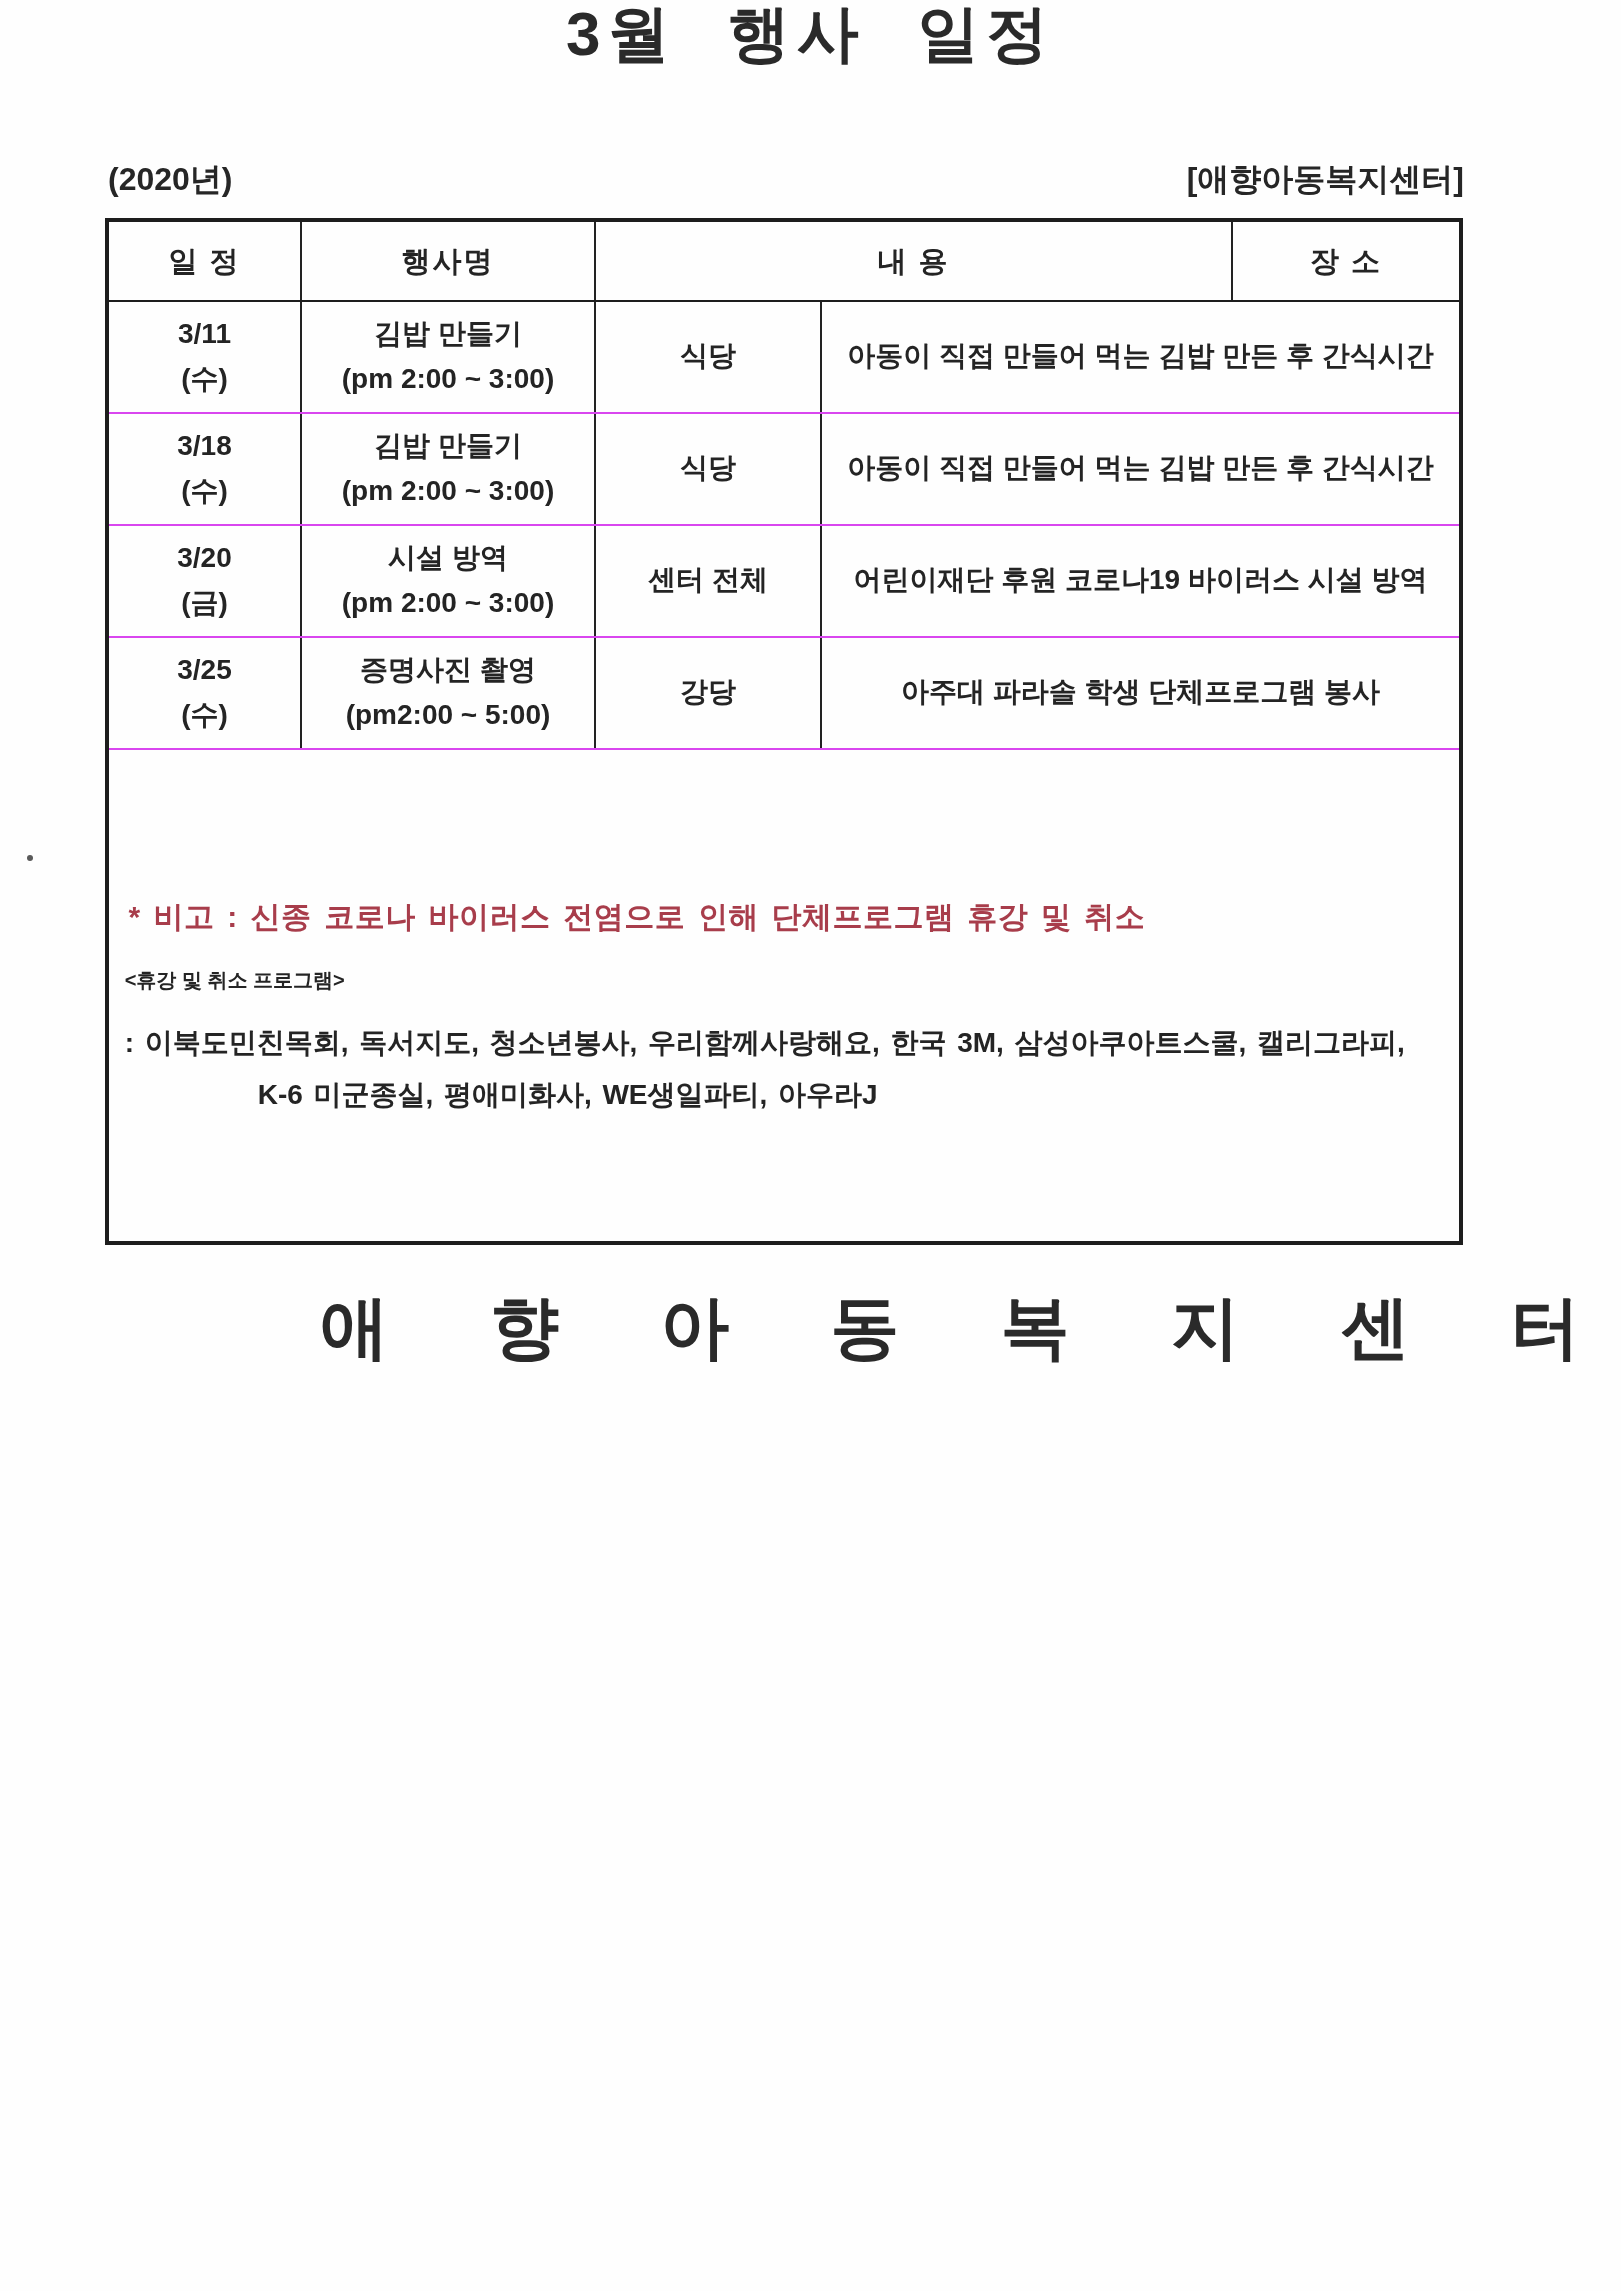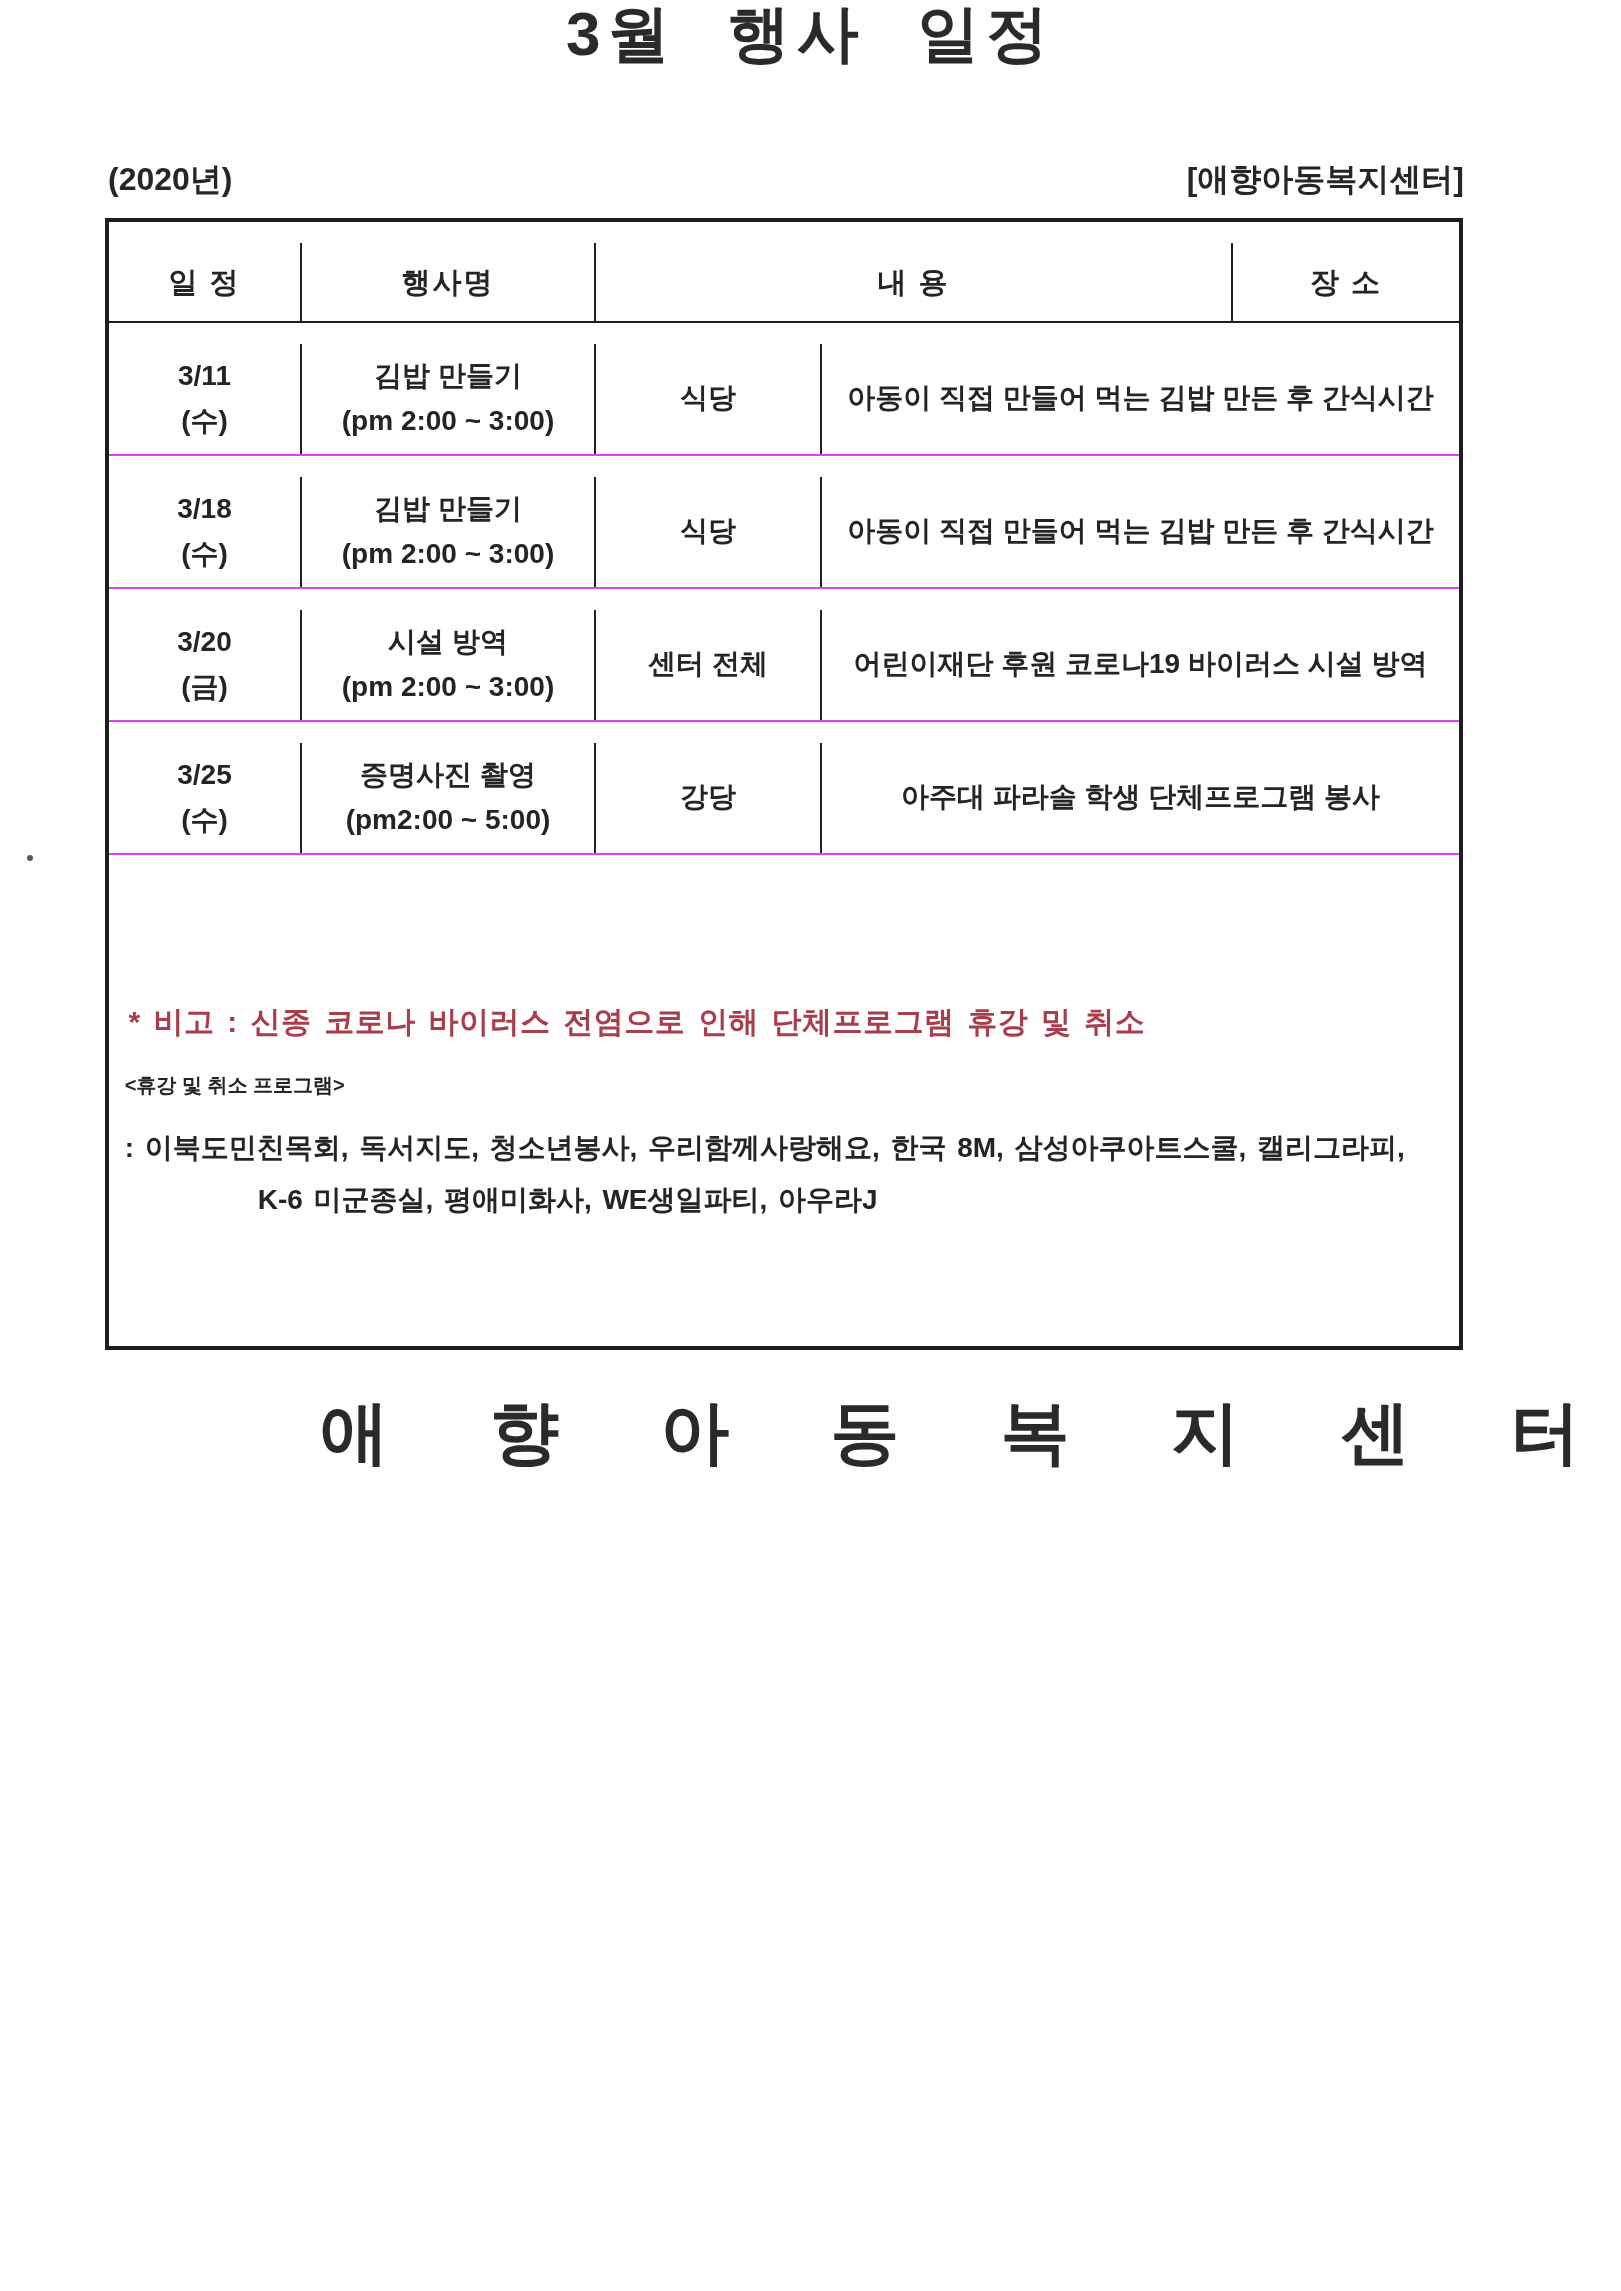--- a/index.html
+++ b/index.html
@@ -45,21 +45,20 @@
     border-right: 2px solid #222222;
     display: flex;
     flex-direction: column;
     align-items: center;
     justify-content: center;
     text-align: left;
     font-size: 28px;
     font-weight: 600;
     line-height: 1.6;
     color: #242424;
-    margin-top: 21px;
   }
   .c:last-child { border-right: none; }
   .c1 { width: 193px; }
   .c2 { width: 294px; }
   .c3 { width: 226px; }
   .c4 { flex: 1; }
   .t-header .c { font-size: 29px; font-weight: 700; height: 78px; letter-spacing: 2px; }
   .t-body .c { min-height: 110px; }
   .t-footer {
     box-sizing: border-box;
@@ -179,21 +178,21 @@
         <div>증명사진 촬영</div>
         <div>(pm2:00 ~ 5:00)</div>
       </div>
       <div class="c c3">강당</div>
       <div class="c c4">아주대 파라솔 학생 단체프로그램 봉사</div>
     </div>
 
     <div class="t-footer">
       <p class="remark" style="color: rgb(168, 61, 75);">* 비고 : 신종 코로나 바이러스 전염으로 인해 단체프로그램 휴강 및 취소</p>
       <p class="subhead">&lt;휴강 및 취소 프로그램&gt;</p>
-      <p class="programs"> : 이북도민친목회, 독서지도, 청소년봉사, 우리함께사랑해요, 한국 8M, 삼성아쿠아트스쿨, 캘리그라피, K-6 미군종실, 평애미화사, WE생일파티, 아우라J</p>
+      <p class="programs"> : 이북도민친목회, 독서지도, 청소년봉사, 우리함께사랑해요, 한국 3M, 삼성아쿠아트스쿨, 캘리그라피, K-6 미군종실, 평애미화사, WE생일파티, 아우라J</p>
     </div>
 
   </div>
 
   <div class="footer-title">애 향 아 동 복 지 센 터</div>
 
   <div class="speck"></div>
 
 </div>
 

